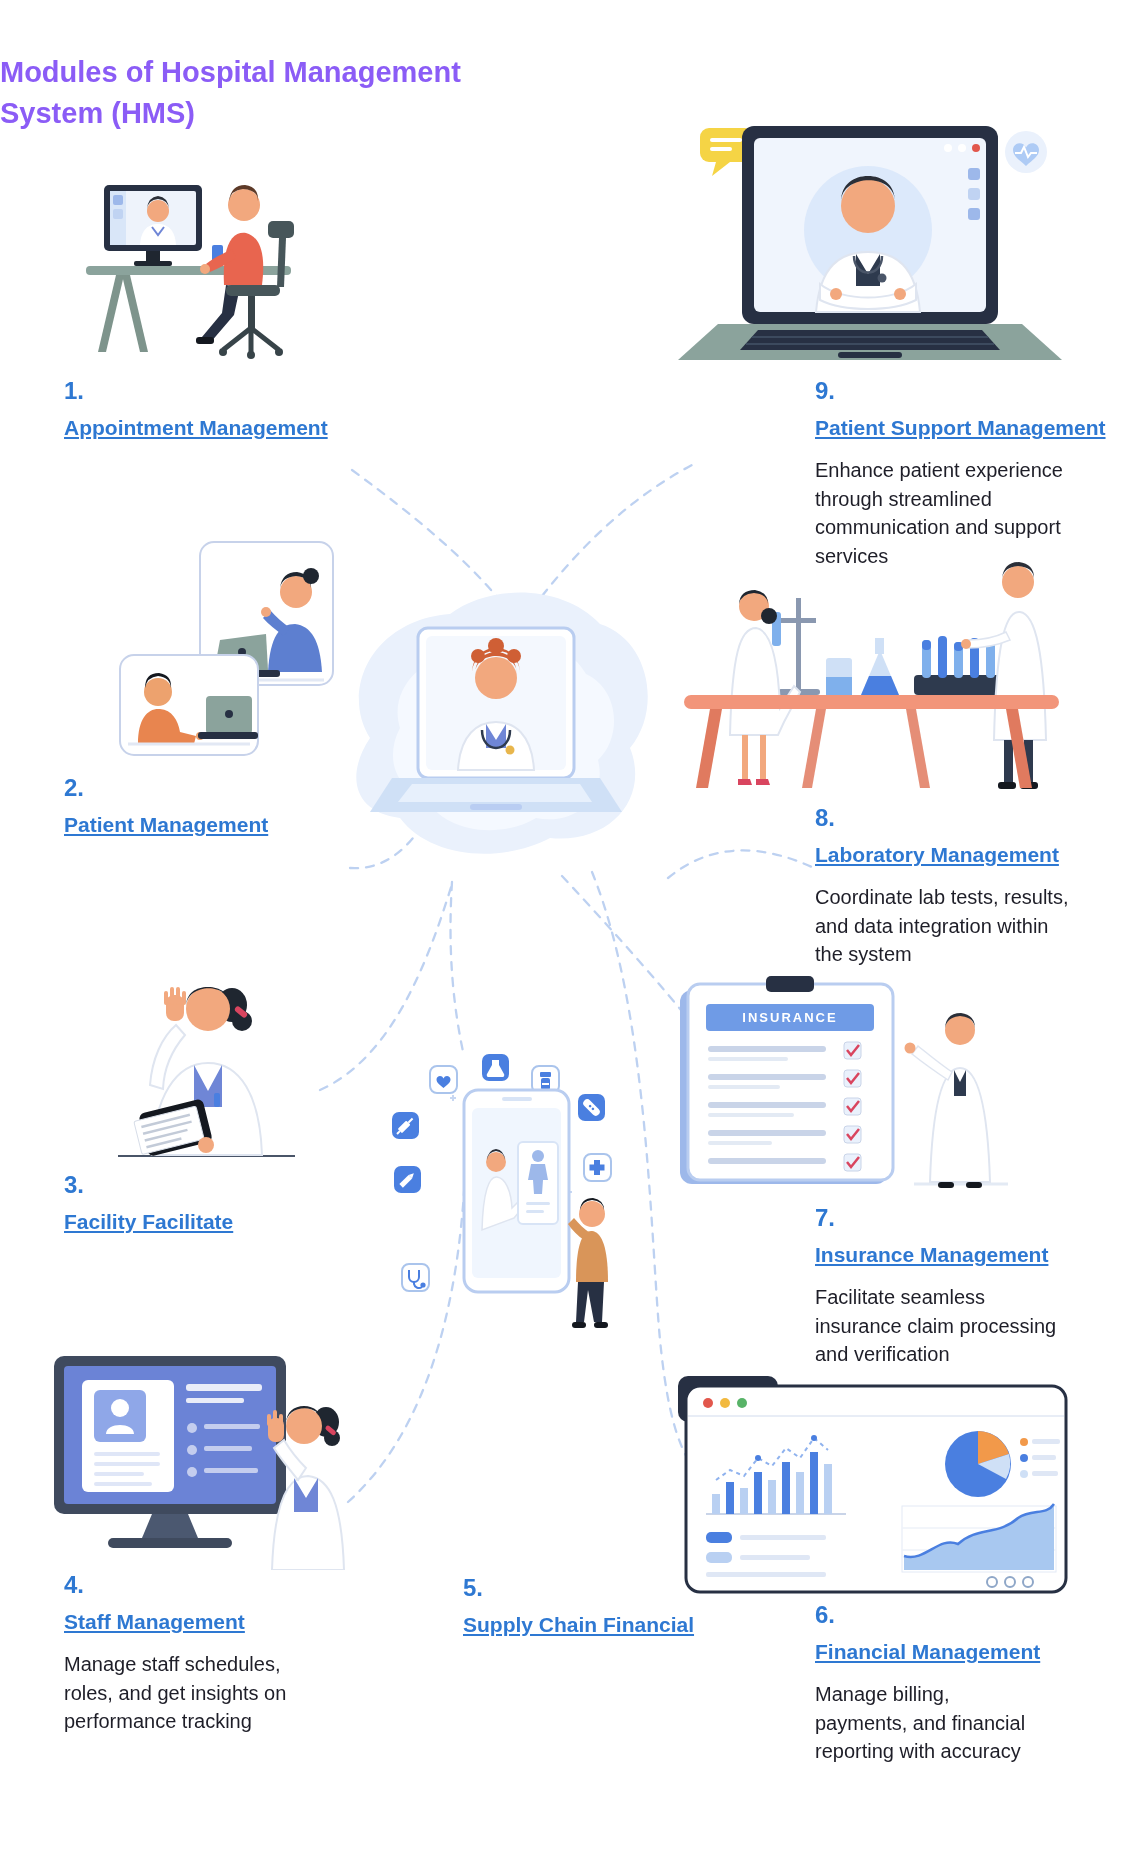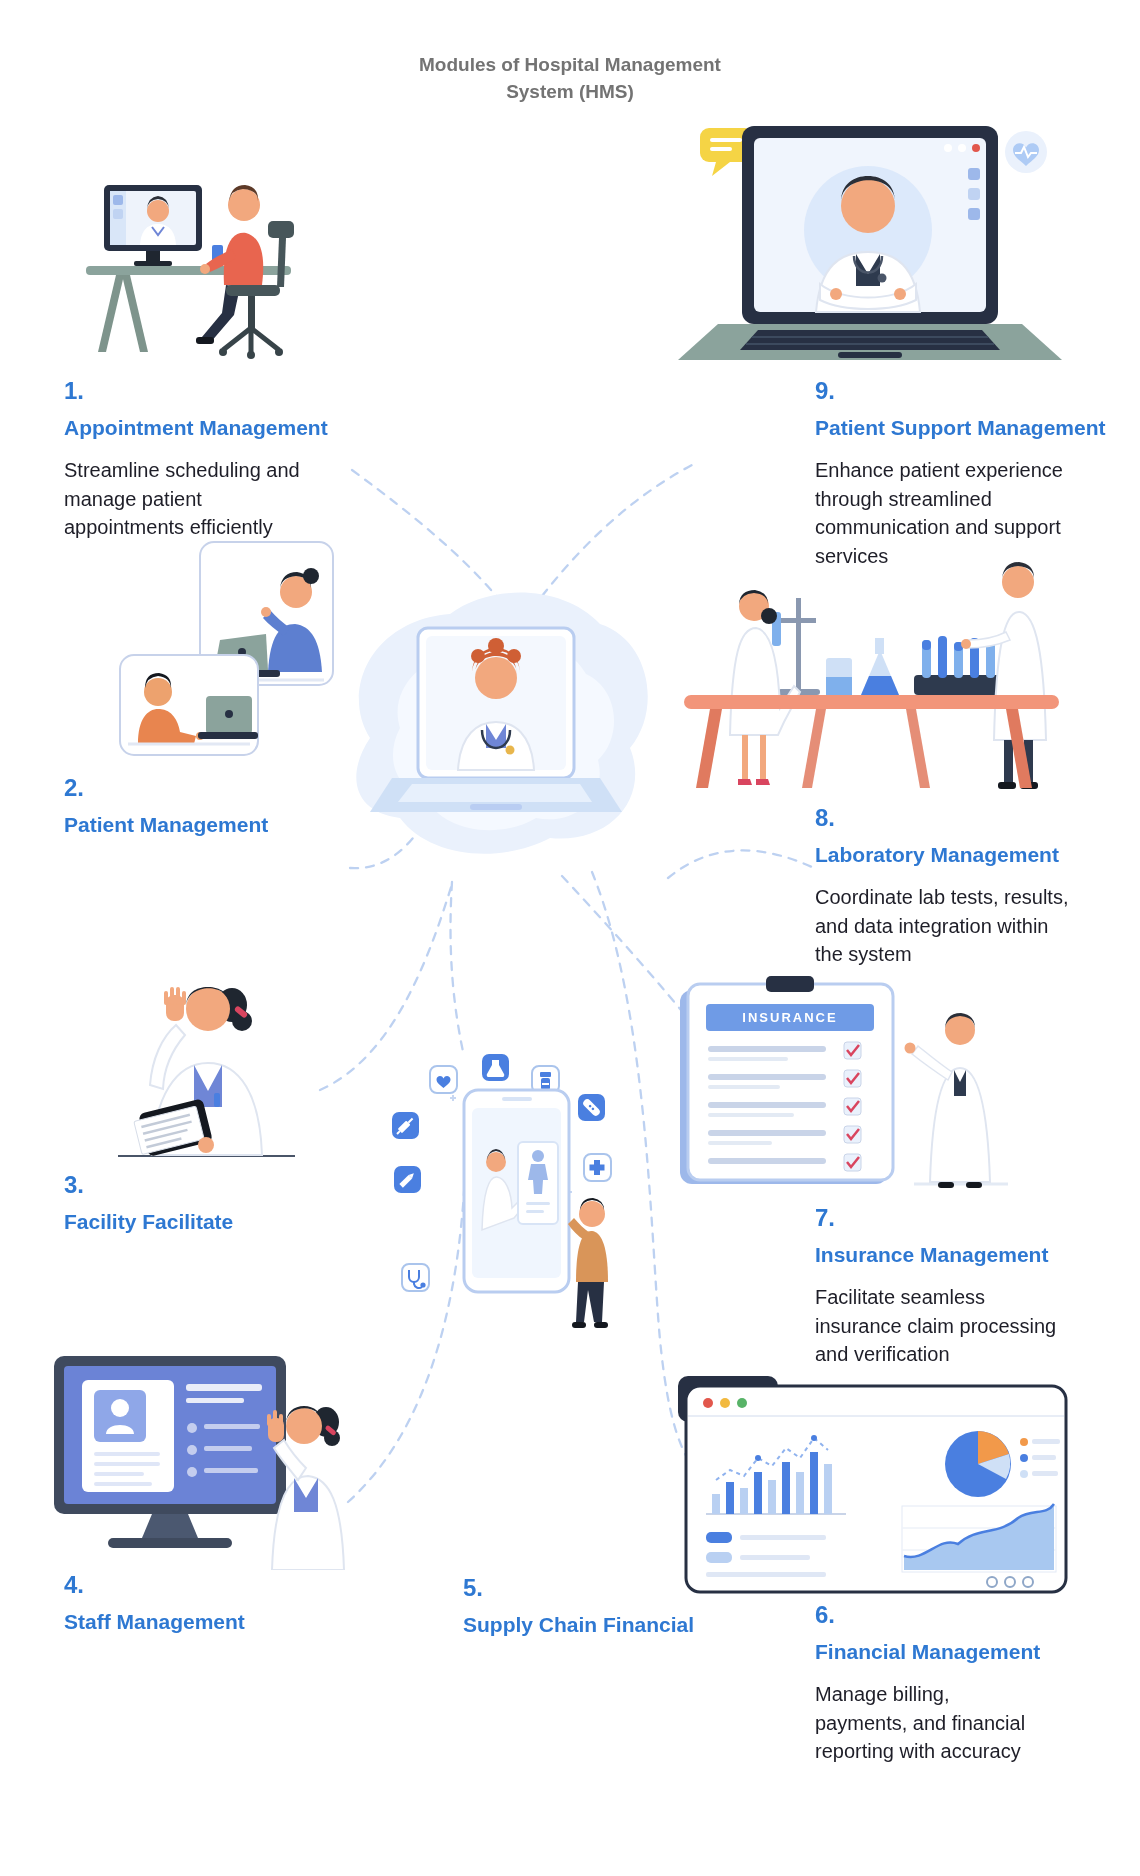--- a/index.html
+++ b/index.html
@@ -1,22 +1,22 @@
 <!DOCTYPE html>
 <html><head>
 <meta charset="utf-8">
 <style>
   html,body{margin:0;padding:0;background:#ffffff;}
   .canvas{position:relative;width:1140px;height:1876px;background:#ffffff;overflow:hidden;
           font-family:"Liberation Sans",sans-serif;color:#1e1e28;}
-  .page-title{position:absolute;top:52px;left:0;width:1140px;text-align:center;
-              font-size:19px;font-weight:bold;color:#737373;line-height:1.42;white-space:pre-line;}
+  .page-title{position:absolute;top:52px;left:0;width:1140px;
+              font-size:29px;font-weight:bold;color:#8b5cf6;line-height:1.42;white-space:pre-line;}
   .module{position:absolute;}
   .num{font-size:24px;font-weight:bold;color:#2e78d2;line-height:1.05;margin-bottom:12px;}
-  .mtitle{font-size:21px;font-weight:bold;color:#2e78d2;line-height:1.2;margin-bottom:16px;}
+  .mtitle{font-size:21px;font-weight:bold;color:#2e78d2;line-height:1.2;margin-bottom:16px;text-decoration:underline;}
   .mdesc{font-size:20px;color:#1e1e28;line-height:1.42;white-space:pre-line;}
   .illo{position:absolute;}
   svg{display:block;}
   .connectors{position:absolute;left:0;top:0;}
 </style>
 </head>
 <body>
 
 <div class="canvas">
 
@@ -506,38 +506,38 @@
         <path d="M62 200 L270 200 L292 234 L40 234 Z" fill="#cfe0f6"></path>
         <path d="M82 206 L250 206 L262 224 L68 224 Z" fill="#e7f0fc"></path>
         <rect x="140" y="226" width="52" height="6" rx="3" fill="#b9cdf2"></rect>
       </g>
     </svg>
   </div>
 
   <div class="module" style="left:64px;top:378px;width:300px;">
     <div class="num">1.</div>
     <div class="mtitle">Appointment Management</div>
-    <div class="mdesc">Streamline scheduling and
-manage patient
-appointments efficiently</div>
   </div>
 
   <div class="module" style="left:64px;top:775px;width:300px;">
     <div class="num">2.</div>
     <div class="mtitle">Patient Management</div>
   </div>
 
   <div class="module" style="left:64px;top:1172px;width:300px;">
     <div class="num">3.</div>
     <div class="mtitle">Facility Facilitate</div>
   </div>
 
   <div class="module" style="left:64px;top:1572px;width:300px;">
     <div class="num">4.</div>
     <div class="mtitle">Staff Management</div>
+    <div class="mdesc">Manage staff schedules,
+roles, and get insights on
+performance tracking</div>
   </div>
 
   <div class="module" style="left:463px;top:1575px;width:320px;">
     <div class="num">5.</div>
     <div class="mtitle">Supply Chain Financial</div>
   </div>
 
   <div class="module" style="left:815px;top:1602px;width:330px;">
     <div class="num">6.</div>
     <div class="mtitle">Financial Management</div>

